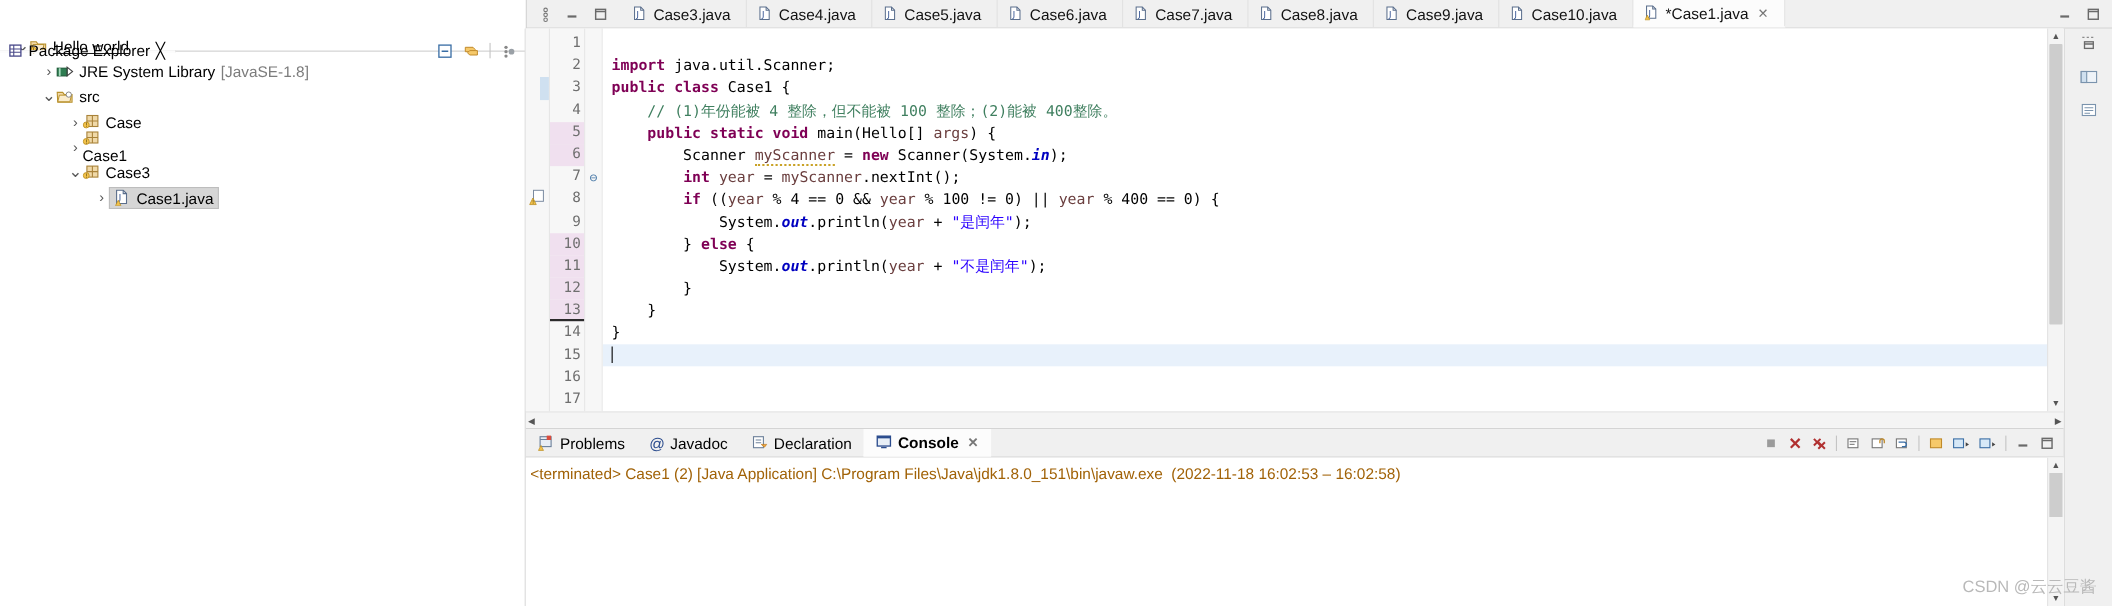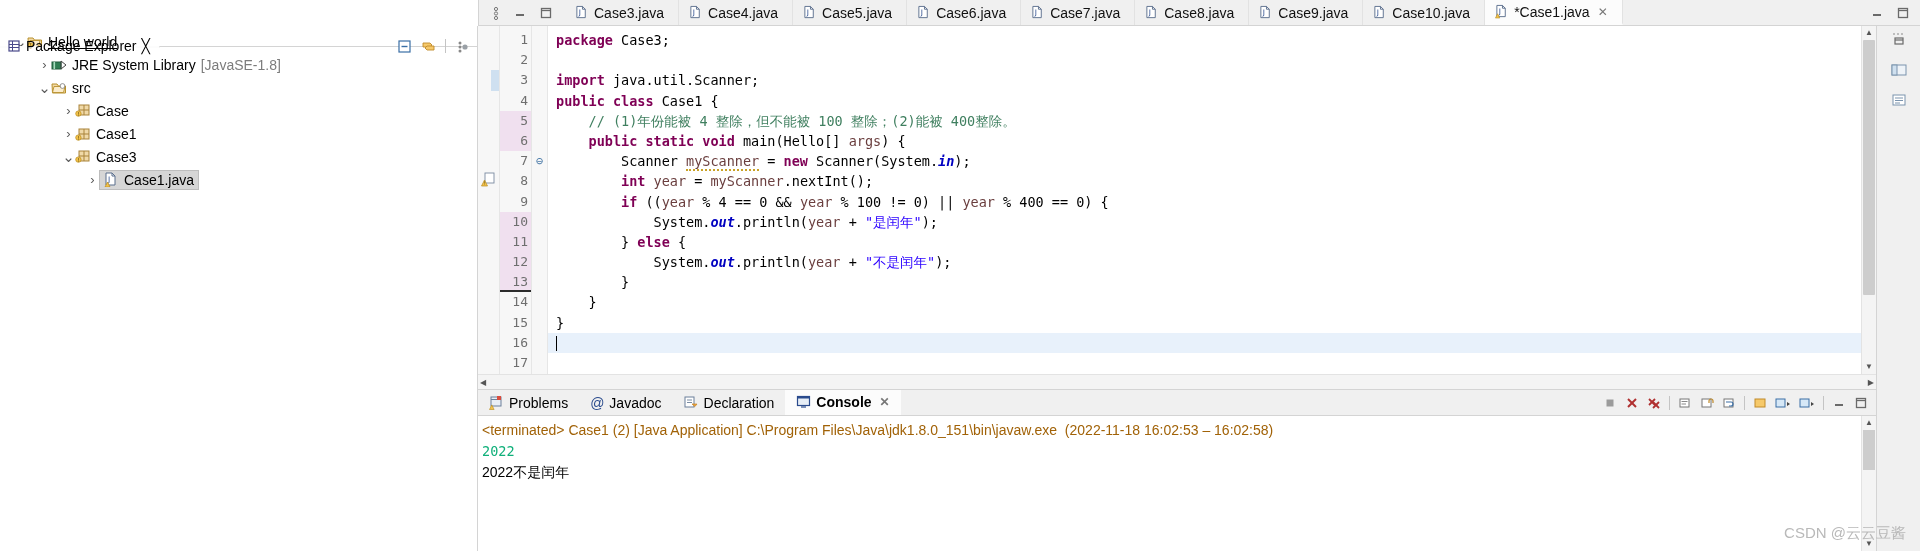--- a/index.html
+++ b/index.html
@@ -442,21 +442,21 @@
                   <line x1="9" y1="2" x2="9" y2="12" stroke="#a9833a" stroke-width="1"></line>
                   <circle cx="3.4" cy="10.6" r="2.7" fill="#f3c24b" stroke="#b88b1d" stroke-width="0.7"></circle>
                   <text x="2.4" y="12.5" font-family="DejaVu Sans" font-size="5.5" fill="#5a4a10">!</text>
                 </svg>
               </span>
               <span class="tlabel">Case</span>
             </span>
           </div>
           <div class="tree-row" style="padding-left: 62px;">
             <span class="twisty" style="font-size: 13px;">›</span>
-            <span class="tlabel-wrap" style="display: inline-flex; align-items: flex-end;">
+            <span class="tlabel-wrap" style="display: inline-flex; align-items: flex-start; flex-direction: column;">
               <span class="ticon">
                 <svg width="16" height="15" viewBox="0 0 16 15">
                   <rect x="4" y="2" width="10" height="10" fill="#f0d9a8" stroke="#a9833a" stroke-width="1"></rect>
                   <line x1="4" y1="7" x2="14" y2="7" stroke="#a9833a" stroke-width="1"></line>
                   <line x1="9" y1="2" x2="9" y2="12" stroke="#a9833a" stroke-width="1"></line>
                   <circle cx="3.4" cy="10.6" r="2.7" fill="#f3c24b" stroke="#b88b1d" stroke-width="0.7"></circle>
                   <text x="2.4" y="12.5" font-family="DejaVu Sans" font-size="5.5" fill="#5a4a10">!</text>
                 </svg>
               </span>
               <span class="tlabel">Case1</span>
@@ -559,21 +559,20 @@
               <div class="fl"></div>
               <div class="fl"></div>
               <div class="fl"></div>
               <div class="fl"></div>
               <div class="fl"></div>
               <div class="fl"></div>
             </div>
         </div>
         <div class="code-pane">
           <div id="code-lines">
-              <div class="cline"><span class="kw">package</span><span class="plain"> Case3;</span></div>
               <div class="cline"><span class="plain"></span></div>
               <div class="cline"><span class="kw">import</span><span class="plain"> java.util.Scanner;</span></div>
               <div class="cline"><span class="kw">public class</span><span class="plain"> Case1 {</span></div>
               <div class="cline"><span class="cmt">    // (1)年份能被 4 整除，但不能被 100 整除；(2)能被 400整除。</span></div>
               <div class="cline"><span class="plain">    </span><span class="kw">public static void</span><span class="plain"> main(Hello[] </span><span class="lvar">args</span><span class="plain">) {</span></div>
               <div class="cline"><span class="plain">        Scanner </span><span class="lvar squig">myScanner</span><span class="plain"> = </span><span class="kw">new</span><span class="plain"> Scanner(System.</span><span class="fld">in</span><span class="plain">);</span></div>
               <div class="cline"><span class="plain">        </span><span class="kw">int</span><span class="plain"> </span><span class="lvar">year</span><span class="plain"> = </span><span class="lvar">myScanner</span><span class="plain">.nextInt();</span></div>
               <div class="cline"><span class="plain">        </span><span class="kw">if</span><span class="plain"> ((</span><span class="lvar">year</span><span class="plain"> % 4 == 0 &amp;&amp; </span><span class="lvar">year</span><span class="plain"> % 100 != 0) || </span><span class="lvar">year</span><span class="plain"> % 400 == 0) {</span></div>
               <div class="cline"><span class="plain">            System.</span><span class="fld">out</span><span class="plain">.println(</span><span class="lvar">year</span><span class="plain"> + </span><span class="str">"是闰年"</span><span class="plain">);</span></div>
               <div class="cline"><span class="plain">        } </span><span class="kw">else</span><span class="plain"> {</span></div>
@@ -680,24 +679,20 @@
             <span class="ico"><svg width="14" height="14" viewBox="0 0 14 14">
                   <rect x="2.5" y="2.5" width="9" height="9" fill="none" stroke="#6a6a6a" stroke-width="1.3"></rect>
                   <line x1="2.5" y1="4.5" x2="11.5" y2="4.5" stroke="#6a6a6a" stroke-width="1.3"></line>
                 </svg></span>
           </div>
         </div>
 
         <div class="console-body">
           <div class="console-inner">
             <div class="console-line hdr">&lt;terminated&gt; Case1 (2) [Java Application] C:\Program Files\Java\jdk1.8.0_151\bin\javaw.exe  (2022-11-18 16:02:53 – 16:02:58)</div>
-            <div id="console-lines">
-                <div class="console-line out-green">2022</div>
-                <div class="console-line out-black">2022不是闰年</div>
-              </div>
           </div>
           <div class="console-vscroll">
             <div class="arrow up">▲</div>
             <div class="thumb"></div>
             <div class="arrow dn">▼</div>
           </div>
         </div>
       </div>
     </div>
 

